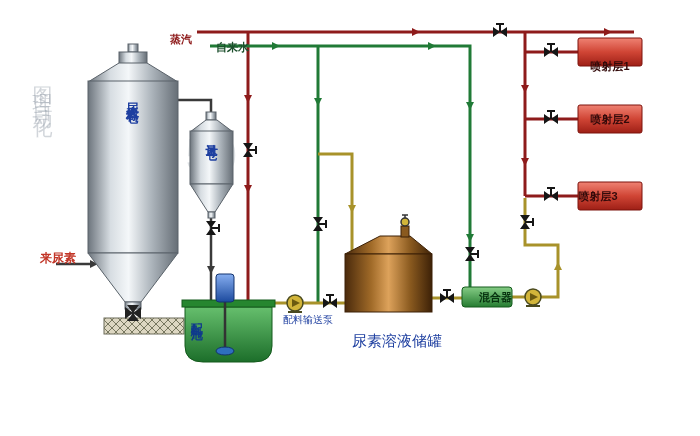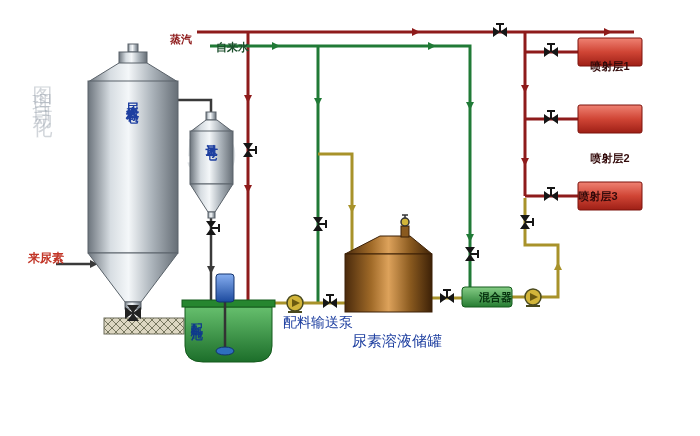--- a/index.html
+++ b/index.html
@@ -184,22 +184,22 @@
       <use href="#pumpSym" transform="translate(533,297)"></use>
       <use href="#starSym" transform="translate(133,313)"></use>
       <use href="#ballValveSym" transform="translate(405,222)"></use>
     </g>
   </svg>
 
   <div class="lbl" style="left:170px;top:33px;font-size:11px;font-weight:bold;color:#8e1b1b;">蒸汽</div>
   <div class="lbl" style="left:172px;top:41px;font-size:11px;font-weight:bold;color:#1c4f2c;margin-left:44px;">自来水</div>
   <div class="lbl vlabel" style="left:124px;top:92px;font-size:13px;font-weight:bold;color:#1e3fa0;letter-spacing:3px;">尿素料仓</div>
   <div class="lbl vlabel" style="left:204px;top:134px;font-size:12px;font-weight:bold;color:#1e3fa0;letter-spacing:2px;">计量仓</div>
-  <div class="lbl" style="left:28px;top:252px;font-size:12px;font-weight:bold;color:#c23527;">来尿素</div>
+  <div class="lbl" style="left:40px;top:252px;font-size:12px;font-weight:bold;color:#c23527;">来尿素</div>
   <div class="lbl vlabel" style="left:189px;top:314px;font-size:12px;font-weight:bold;color:#0f3a8c;letter-spacing:2px;">配料池</div>
-  <div class="lbl" style="left:283px;top:314px;font-size:14px;color:#1e3fa0;">配料输送泵</div>
+  <div class="lbl" style="left:283px;top:314px;font-size:10px;color:#1e3fa0;">配料输送泵</div>
   <div class="lbl" style="left:352px;top:332px;font-size:15px;color:#1e3fa0;">尿素溶液储罐</div>
   <div class="lbl" style="left:462px;top:291px;width:50px;text-align:right;font-size:11px;font-weight:bold;color:#07320f;">混合器</div>
   <div class="lbl" style="left:578px;top:60px;width:64px;text-align:center;font-size:11px;font-weight:bold;color:#330a0a;">喷射层1</div>
-  <div class="lbl" style="left:578px;top:113px;width:64px;text-align:center;font-size:11px;font-weight:bold;color:#330a0a;margin-top:39px;">喷射层2</div>
+  <div class="lbl" style="left:578px;top:113px;width:64px;text-align:center;font-size:11px;font-weight:bold;color:#330a0a;">喷射层2</div>
   <div class="lbl" style="left:578px;top:190px;width:40px;text-align:center;font-size:11px;font-weight:bold;color:#330a0a;">喷射层3</div>
 
 </div>
 
 </body></html>

